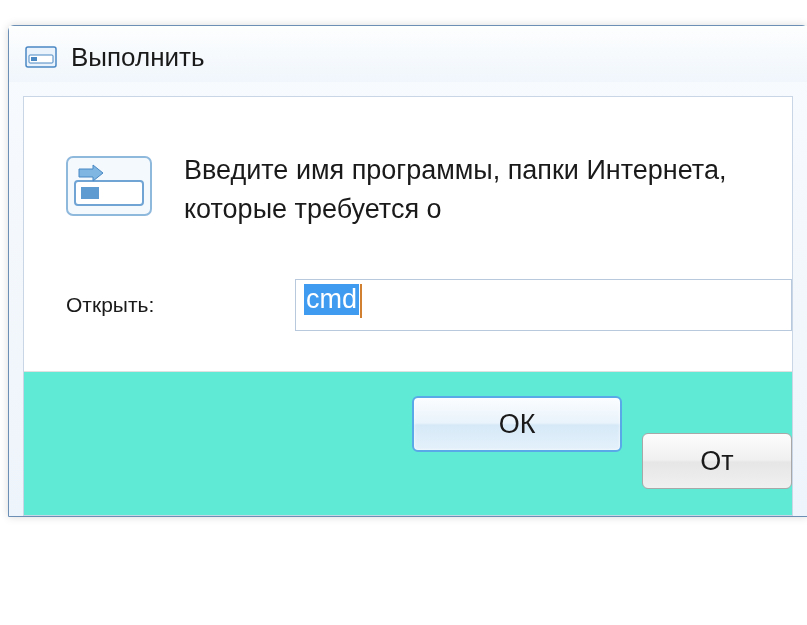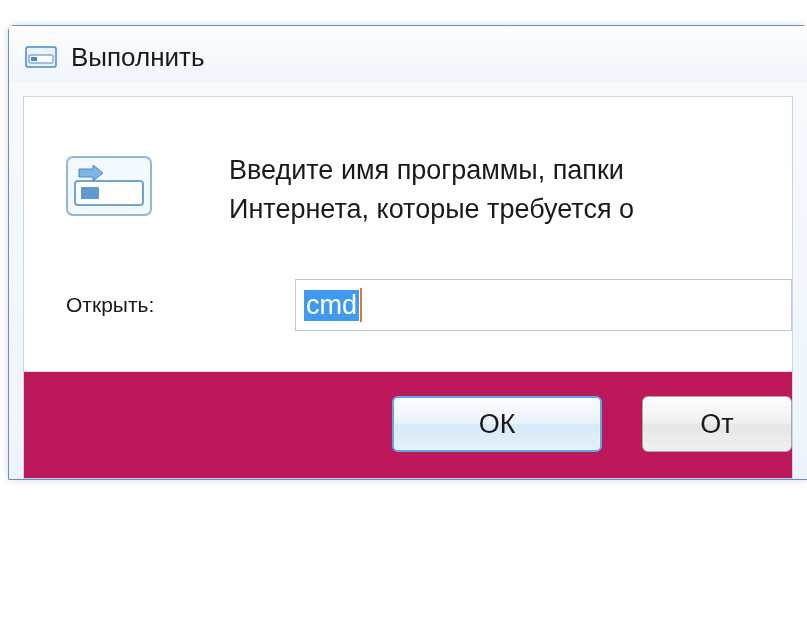--- a/index.html
+++ b/index.html
@@ -47,21 +47,20 @@
     .content {
       margin: 14px 14px 0 14px;
       background: #fff;
       border: 1px solid #c9d6e6;
       padding: 30px 0 0 0;
     }
     .info-row {
       display: flex;
       align-items: flex-start;
       padding: 20px 30px 30px 40px;
-      gap: 45px;
     }
     .run-icon-big {
       width: 90px;
       height: 70px;
       margin-right: 30px;
       margin-top: 4px;
       flex-shrink: 0;
       display: flex;
       align-items: center;
       justify-content: center;
@@ -88,43 +87,43 @@
       font-family: "Segoe UI", Tahoma, sans-serif;
       height: 52px;
       border: 1px solid #b8c9de;
       background: #fff;
       padding: 4px 8px;
       width: 520px;
       outline: none;
       color: #1a1a1a;
       position: relative;
       display: flex;
-      align-items: center;
+      align-items: flex-start;
     }
     .input-selection {
       background: #3e9bf0;
       color: #fff;
       padding: 0 2px;
       display: inline-block;
     }
     .cursor {
       display: inline-block;
       width: 2px;
       height: 34px;
       background: #d08030;
       vertical-align: middle;
       margin-left: 1px;
     }
     .button-row {
-      background: #be185d;
+      background: #5eead4;
       border-top: 1px solid #e0e0e0;
       padding: 24px 0 26px 0;
       display: flex;
       justify-content: flex-end;
-      gap: 40px;
+      gap: 20px;
       padding-right: 0;
       padding-left: 380px;
     }
     .btn {
       height: 56px;
       min-width: 210px;
       font-size: 27px;
       font-family: "Segoe UI", Tahoma, sans-serif;
       border-radius: 6px;
       cursor: pointer;
@@ -136,20 +135,21 @@
     .btn-ok {
       background: linear-gradient(to bottom, #fbfdff 0%, #e9f3fb 48%, #d6e9f7 52%, #e4f1fb 100%);
       border: 2px solid #59a8e8;
       box-shadow: inset 0 0 3px rgba(255,255,255,0.9);
     }
     .btn-cancel {
       background: linear-gradient(to bottom, #fdfdfd 0%, #f0f0f0 48%, #e6e6e6 52%, #f0f0f0 100%);
       border: 1px solid #a8a8a8;
       min-width: 150px;
       text-align: left;
+      margin-top: 37px;
     }
   </style>
 </head>
 <body>
 
 <div class="window">
 
   <div class="titlebar">
     <span class="title-icon">
       <svg width="32" height="22" viewBox="0 0 32 22">

